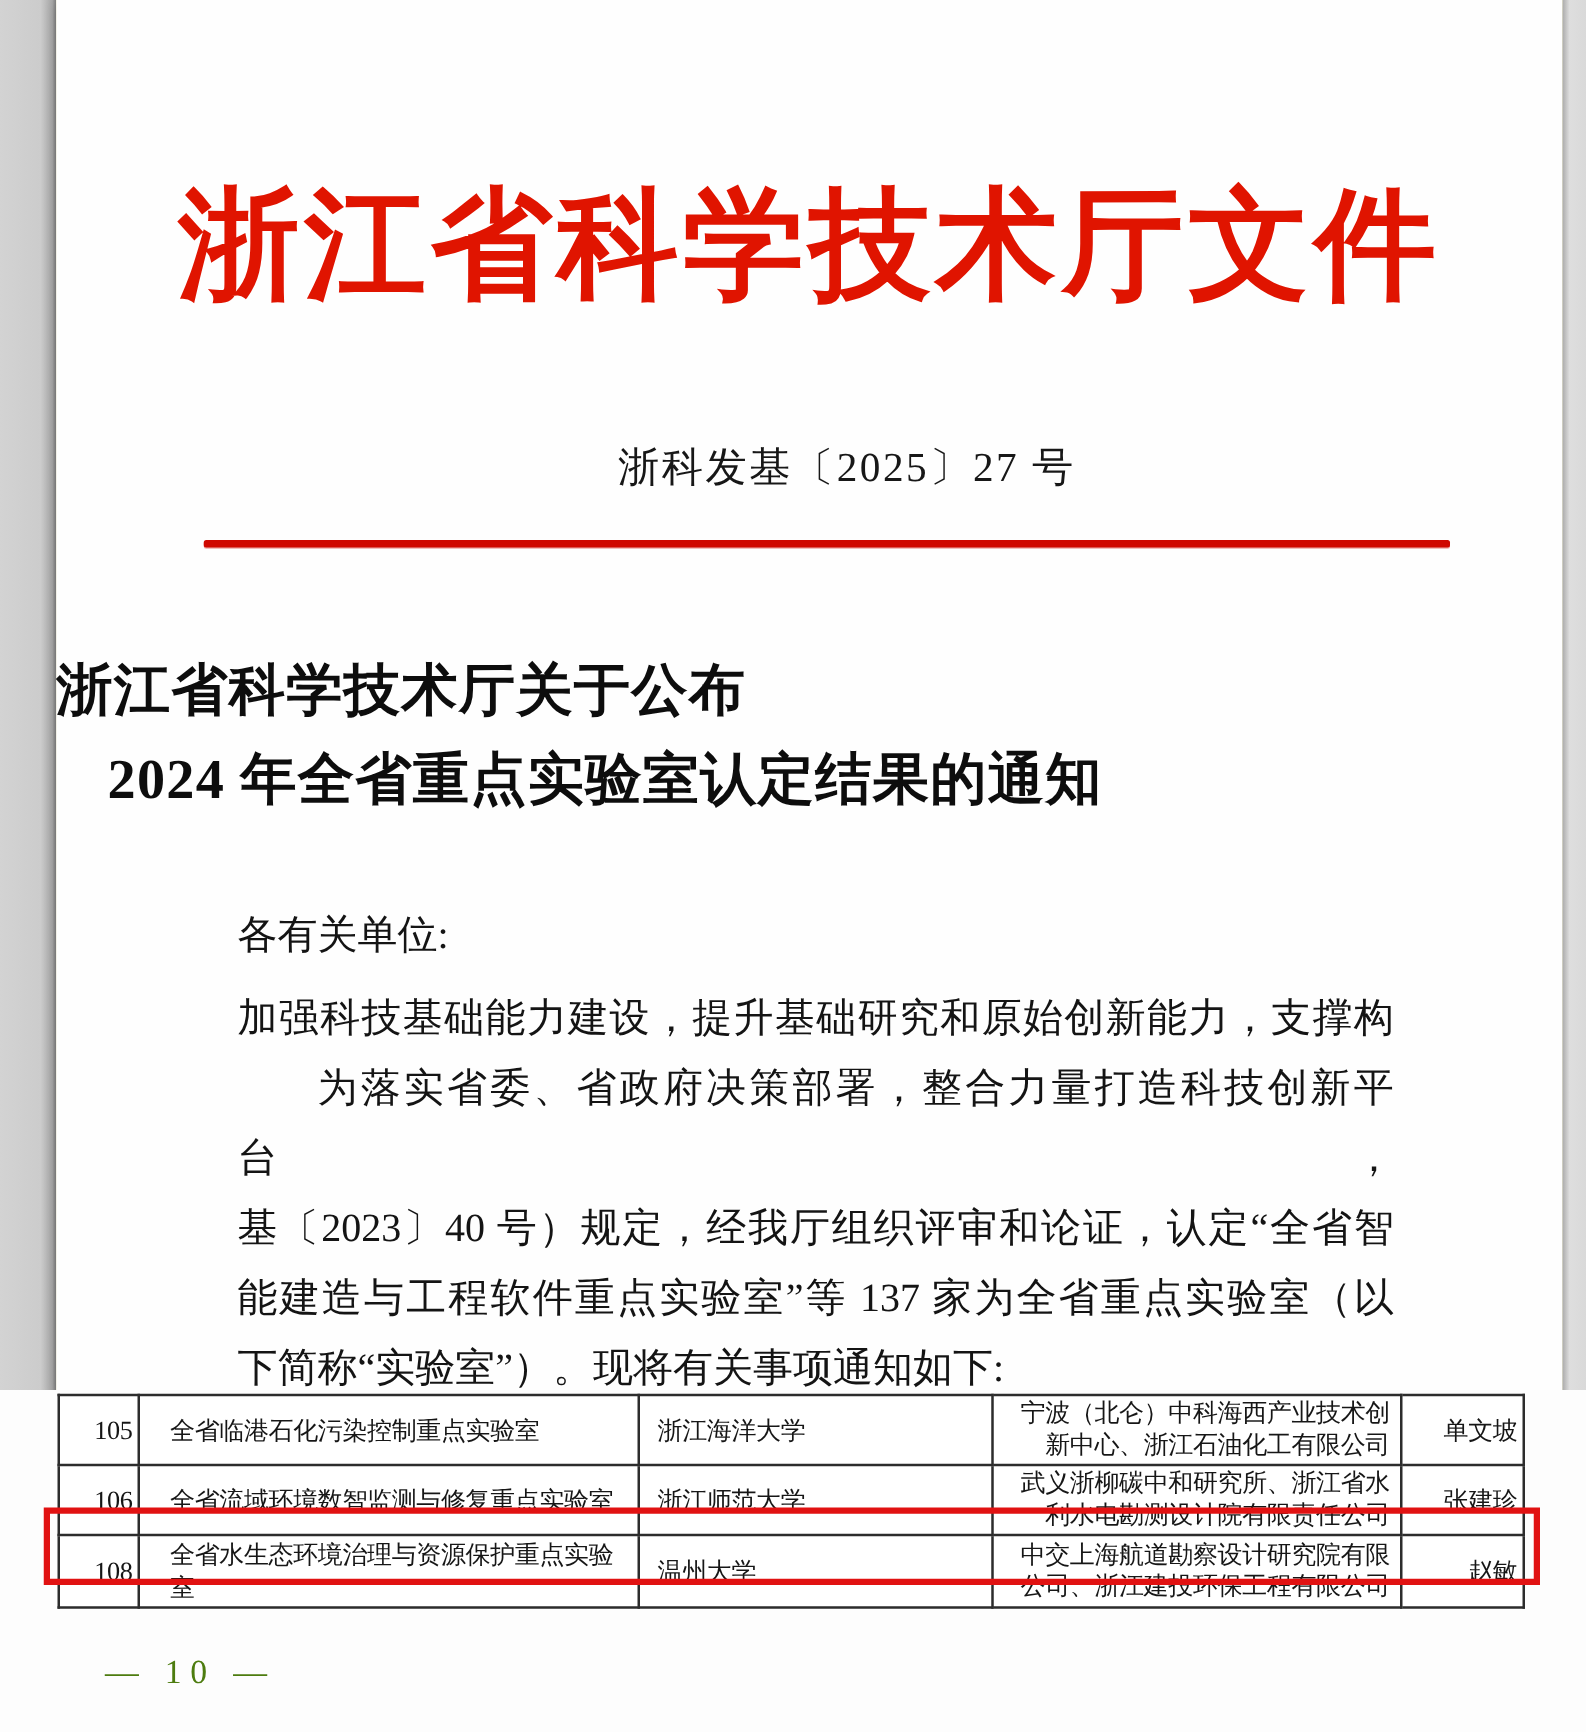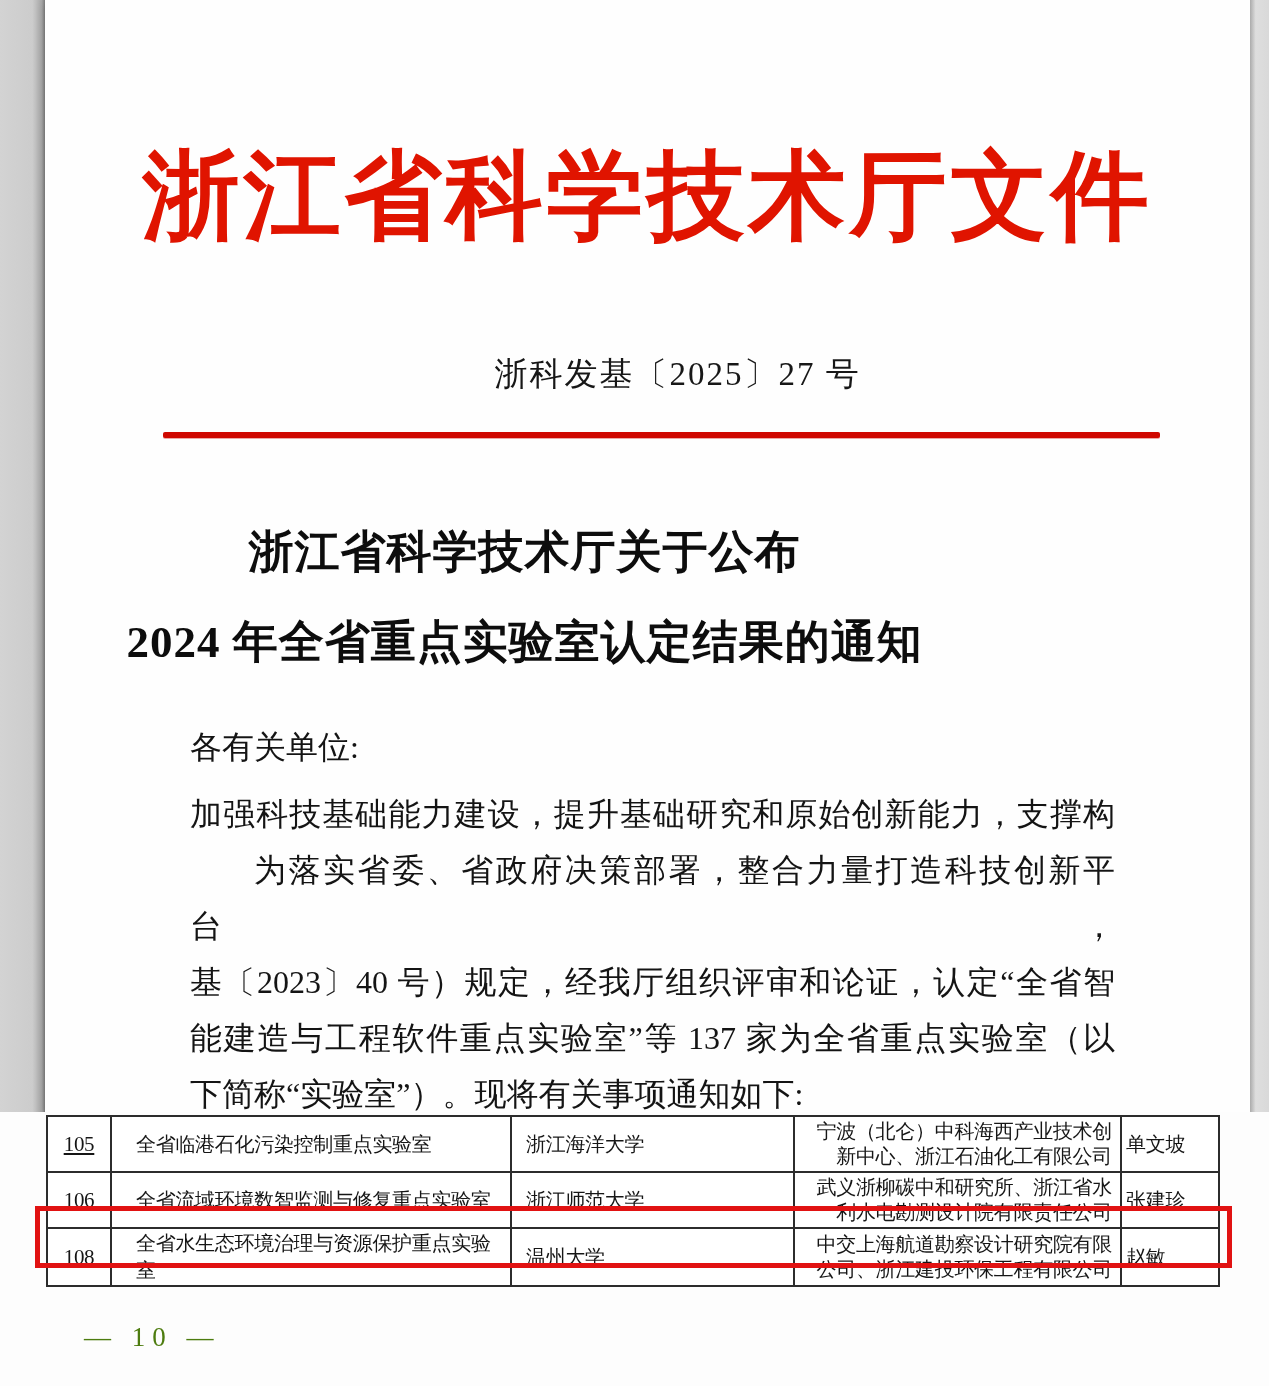--- a/index.html
+++ b/index.html
@@ -40,24 +40,24 @@
     position:absolute; left:45px; top:352px; width:1205px;
     text-align:center; font-size:33px; letter-spacing:2px;
     transform:translateX(30px);
     color:#171717;
   }
   .red-rule {
     position:absolute; left:163px; top:432px; width:997px; height:6px;
     background:#cf0800; border-radius:2px;
     box-shadow:0 1px 0 rgba(207,8,0,0.35);
   }
-  .notice-title { position:absolute; left:45px; width:959px; text-align:center;
+  .notice-title { position:absolute; left:45px; width:959px; 
     font-weight:bold; font-size:45px; letter-spacing:1px; color:#0d0d0d; }
   .notice-line1 { top:522px; }
-  .notice-line2 { top:612px; }
+  .notice-line2 { top:593px;margin-left:41px; }
   .salutation {
     position:absolute; left:190px; top:726px;
     font-size:32px; color:#141414;
   }
   .body-paragraph {
     position:absolute; left:190px; top:786px; width:925px;
     font-size:32px; line-height:56px; color:#141414;
   }
   .para-line { text-align:justify; text-align-last:justify; white-space:nowrap0; }
   .para-line.indent { text-indent:64px; }
@@ -77,25 +77,25 @@
     border:2px solid #2c2c2c;
     font-size:20px; letter-spacing:-0.3px;
     vertical-align:middle; color:#161616;
     padding:1px 4px;
     overflow:hidden;
   }
   .results-table tr:nth-child(1){ height:48px; }
   .results-table tr:nth-child(2){ height:49px;margin-left:12px; }
   .results-table tr:nth-child(3){ height:52px; }
   .results-table tr:nth-child(4){ height:48px; }
-  .results-table td:nth-child(1){ text-align:center; font-size:21px;text-decoration:underline; }
+  .results-table td:nth-child(1){ text-align:right; font-size:21px; }
   .results-table td:nth-child(2){ padding-left:24px; }
   .results-table td:nth-child(3){ padding-left:14px; }
   .results-table td:nth-child(4){ padding:2px 8px; line-height:25px;text-align:right; }
-  .results-table td:nth-child(5){ text-align:left; }
+  .results-table td:nth-child(5){ text-align:right; }
   .highlight-box {
     position:absolute; left:35px; top:1206px; width:1187px; height:52px;
     border:5px solid #e11212;
     pointer-events:none;
   }
   .page-number {
     position:absolute; left:84px; top:1322px;
     font-size:27px; letter-spacing:7px; color:#4d7c0f;
   }
 </style>

